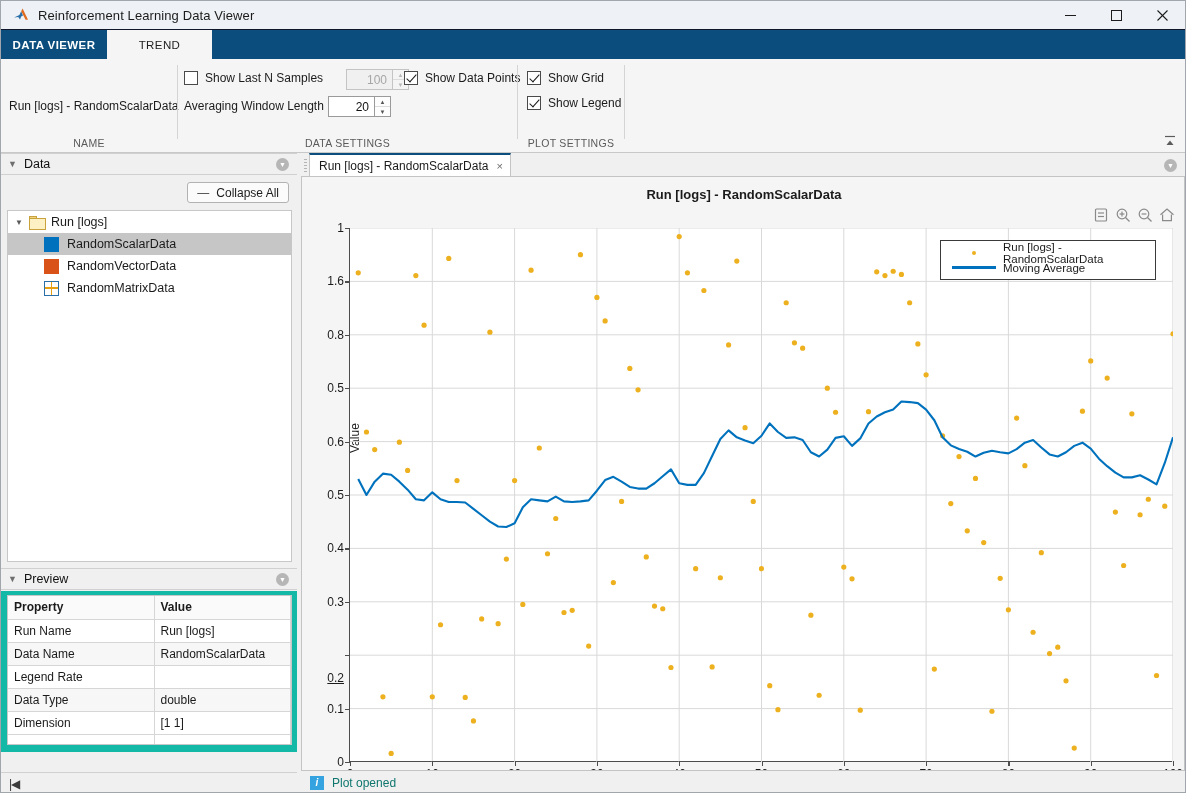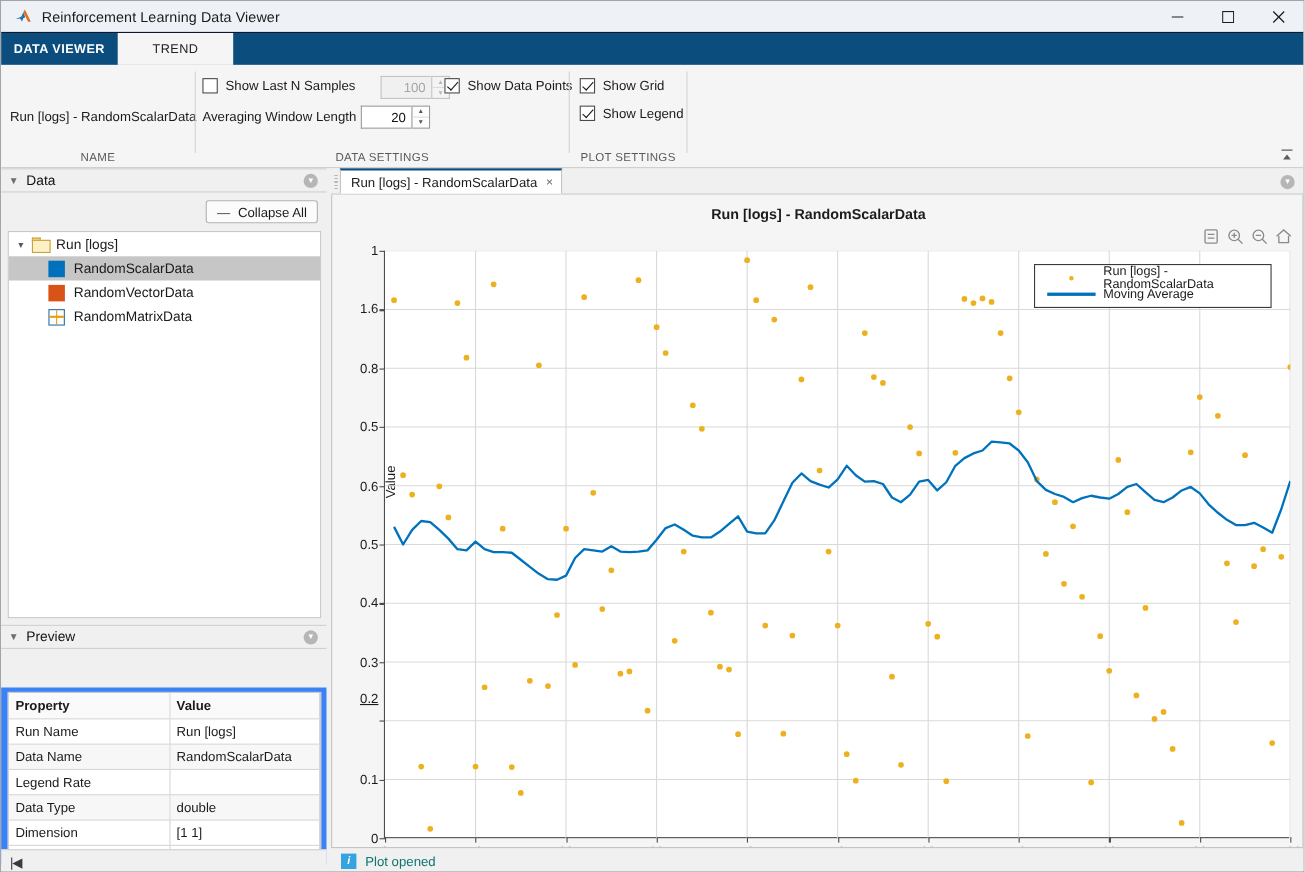--- a/index.html
+++ b/index.html
@@ -173,21 +173,21 @@
     border: 1.3px solid #2b6fa8; position: relative; background: #fff;
   }
   .matrix-ico:before, .matrix-ico:after {
     content: ""; position: absolute; background: #e6a011;
   }
   .matrix-ico:before { left: 5.5px; top: 0; width: 1.6px; height: 100%; }
   .matrix-ico:after { top: 5.5px; left: 0; height: 1.6px; width: 100%; }
 
   #previewpanel { position: absolute; left: 0; top: 415px; width: 296px; height: 184px; }
   #previewpanel .pbody {
-    position: absolute; left: 0; top: 23px; width: 296px; height: 161px; background: #3b82f6; margin-top: 34px;
+    position: absolute; left: 0; top: 23px; width: 296px; height: 161px; background: #14b8a6;
   }
   #prevtable {
     position: absolute; left: 6px; top: 4px; width: 285px; height: 150px;
     border: 1px solid #c7c7c7; background: #fff; overflow: hidden;
   }
   #prevtable table { border-collapse: collapse; width: 100%; table-layout: fixed; }
   #prevtable td, #prevtable th {
     height: 23px; border-right: 1px solid #d6d6d6; border-bottom: 1px solid #d6d6d6;
     padding: 0 6px; font-size: 12px; color: #1b1b1b; text-align: left; font-weight: normal;
     overflow: hidden; white-space: nowrap;
@@ -659,21 +659,21 @@
               <circle cx="814.77" cy="278.214" r="2.6" fill="#EDB120"></circle>
               <circle cx="823" cy="105.73199999999997" r="2.6" fill="#EDB120"></circle>
             </g>
           <path id="ma" fill="none" stroke="#0072BD" stroke-width="2.1" stroke-linejoin="round" d="M8.23 250.98 L16.46 267.00 L24.69 253.65 L32.92 245.64 L41.15 246.71 L49.38 253.65 L57.61 261.66 L65.84 271.27 L74.07 272.34 L82.30 264.33 L90.53 271.27 L98.76 273.94 L106.99 273.94 L115.22 274.48 L123.45 280.88 L131.68 287.29 L139.91 293.70 L148.14 298.51 L156.37 299.04 L164.60 295.30 L172.83 279.28 L181.06 271.27 L189.29 272.34 L197.52 273.41 L205.75 268.60 L213.98 273.41 L222.21 273.94 L230.44 273.41 L238.67 272.34 L246.90 262.73 L255.13 252.05 L263.36 248.84 L271.59 253.65 L279.82 258.99 L288.05 260.59 L296.28 260.59 L304.51 255.25 L312.74 248.31 L320.97 241.37 L329.20 255.25 L337.43 256.85 L345.66 256.85 L353.89 245.11 L362.12 228.02 L370.35 210.93 L378.58 202.39 L386.81 209.33 L395.04 212.53 L403.27 215.20 L411.50 207.73 L419.73 195.44 L427.96 203.99 L436.19 209.86 L444.42 209.33 L452.65 212.00 L460.88 224.28 L469.11 228.55 L477.34 221.61 L485.57 209.86 L493.80 208.26 L502.03 217.87 L510.26 210.40 L518.49 195.44 L526.72 188.50 L534.95 184.23 L543.18 181.56 L551.41 173.55 L559.64 174.08 L567.87 175.15 L576.10 181.56 L584.33 192.24 L592.56 209.33 L600.79 217.34 L609.02 221.08 L617.25 223.75 L625.48 228.55 L633.71 224.81 L641.94 222.68 L650.17 224.28 L658.40 225.35 L666.63 221.08 L674.86 214.67 L683.09 212.00 L691.32 219.47 L699.55 226.42 L707.78 228.55 L716.01 224.28 L724.24 217.87 L732.47 214.67 L740.70 220.54 L748.93 230.69 L757.16 238.16 L765.39 244.57 L773.62 249.38 L781.85 249.38 L790.08 247.24 L798.31 251.51 L806.54 256.32 L814.77 234.96 L823.00 209.33"></path>
         </svg>
         <div id="yticks">
             <div class="ytick" style="top: 534px;">0</div>
             <div style="position: absolute; left: -5px; width: 5px; height: 1.2px; background: rgb(77, 77, 77); top: 534px;"></div>
             <div class="ytick" style="top: 480.6px;">0.1</div>
             <div style="position: absolute; left: -5px; width: 5px; height: 1.2px; background: rgb(77, 77, 77); top: 480.6px;"></div>
-            <div class="ytick" style="top: 407px; text-decoration: underline;">0.2</div>
+            <div class="ytick" style="top: 450px; text-decoration: underline;">0.2</div>
             <div style="position: absolute; left: -5px; width: 5px; height: 1.2px; background: rgb(77, 77, 77); top: 427.2px;"></div>
             <div class="ytick" style="top: 373.8px;">0.3</div>
             <div style="position: absolute; left: -5px; width: 5px; height: 1.2px; background: rgb(77, 77, 77); top: 373.8px;"></div>
             <div class="ytick" style="top: 320.4px;">0.4</div>
             <div style="position: absolute; left: -5px; width: 5px; height: 1.2px; background: rgb(77, 77, 77); top: 320.4px;"></div>
             <div class="ytick" style="top: 267px;">0.5</div>
             <div style="position: absolute; left: -5px; width: 5px; height: 1.2px; background: rgb(77, 77, 77); top: 267px;"></div>
             <div class="ytick" style="top: 213.6px;">0.6</div>
             <div style="position: absolute; left: -5px; width: 5px; height: 1.2px; background: rgb(77, 77, 77); top: 213.6px;"></div>
             <div class="ytick" style="top: 160.2px;">0.5</div>

